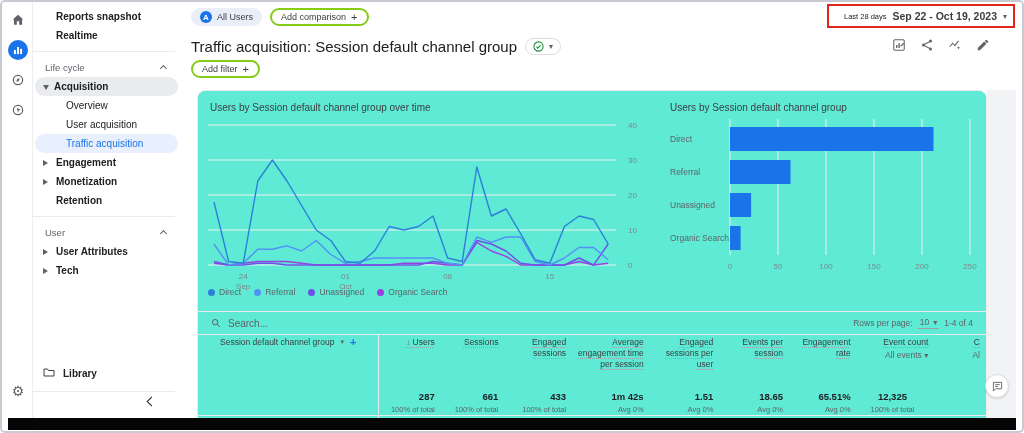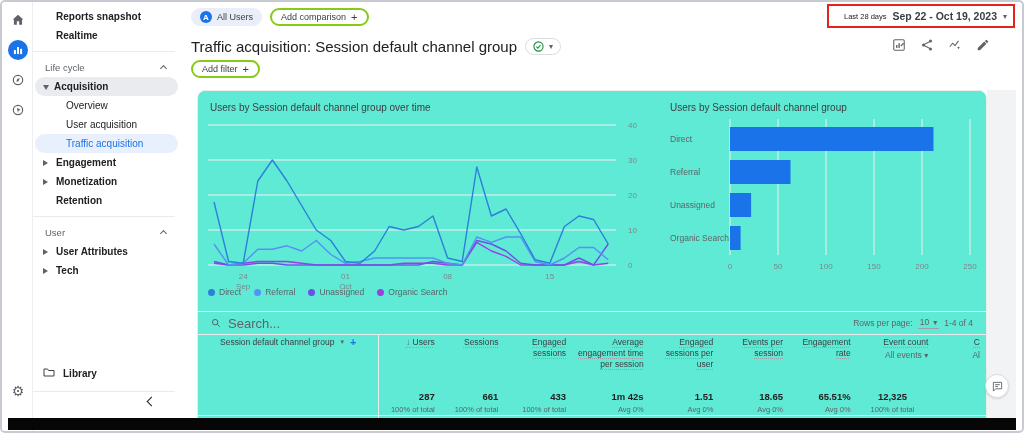--- a/index.html
+++ b/index.html
@@ -58,21 +58,21 @@
   .gutter { position:absolute; left:985px; top:88px; width:29px; height:331px; background:#f1f3f4; }
   .chart-title { position:absolute; font-size:10px; color:#3c4043; }
   .tick-lbl { font-size:8px; fill:#80868b; }
   .legend { position:absolute; left:10px; top:196px; display:flex; gap:13px; align-items:center; }
   .leg-item { display:flex; gap:4px; align-items:center; font-size:8.5px; color:#5f6368; }
   .leg-dot { width:7px; height:7px; border-radius:50%; }
 
   
   .tbl-divider { position:absolute; left:0; top:220px; width:100%; height:1px; background:#e8eaed; }
   .search-row { position:absolute; left:0; top:221px; width:100%; height:23px; display:flex; align-items:center; padding:0 13px; border-bottom:1px solid #e8eaed; }
-  .search-left { display:flex; align-items:center; gap:7px; color:#5f6368; font-size:13px; flex:1; }
+  .search-left { display:flex; align-items:center; gap:7px; color:#5f6368; font-size:10px; flex:1; }
   .pg { display:flex; align-items:center; gap:5px; font-size:8.5px; color:#5f6368; }
   .pg-select { display:flex; align-items:center; gap:4px; border-bottom:1px solid #9aa0a6; padding:0 2px 1px 2px; cursor:pointer; }
   .pg-range { }
   .vline { position:absolute; left:180px; top:244px; bottom:0; width:1px; background:#e8eaed; }
   .hdr-row { position:absolute; left:0; top:246px; width:100%; display:flex; }
   .dim-cell { width:180px; padding-left:22px; display:flex; align-items:flex-start; gap:6px; font-size:8.5px; color:#3c4043; }
   .m-cell { text-align:right; padding-right:6px; font-size:8.5px; color:#3c4043; line-height:1.3; }
   .dotted { text-decoration:underline dotted #9aa0a6; text-underline-offset:2px; }
   .hdr-sub { display:block; color:#5f6368; text-decoration:none; margin-top:2px; }
   .sort { color:#5f6368; }

